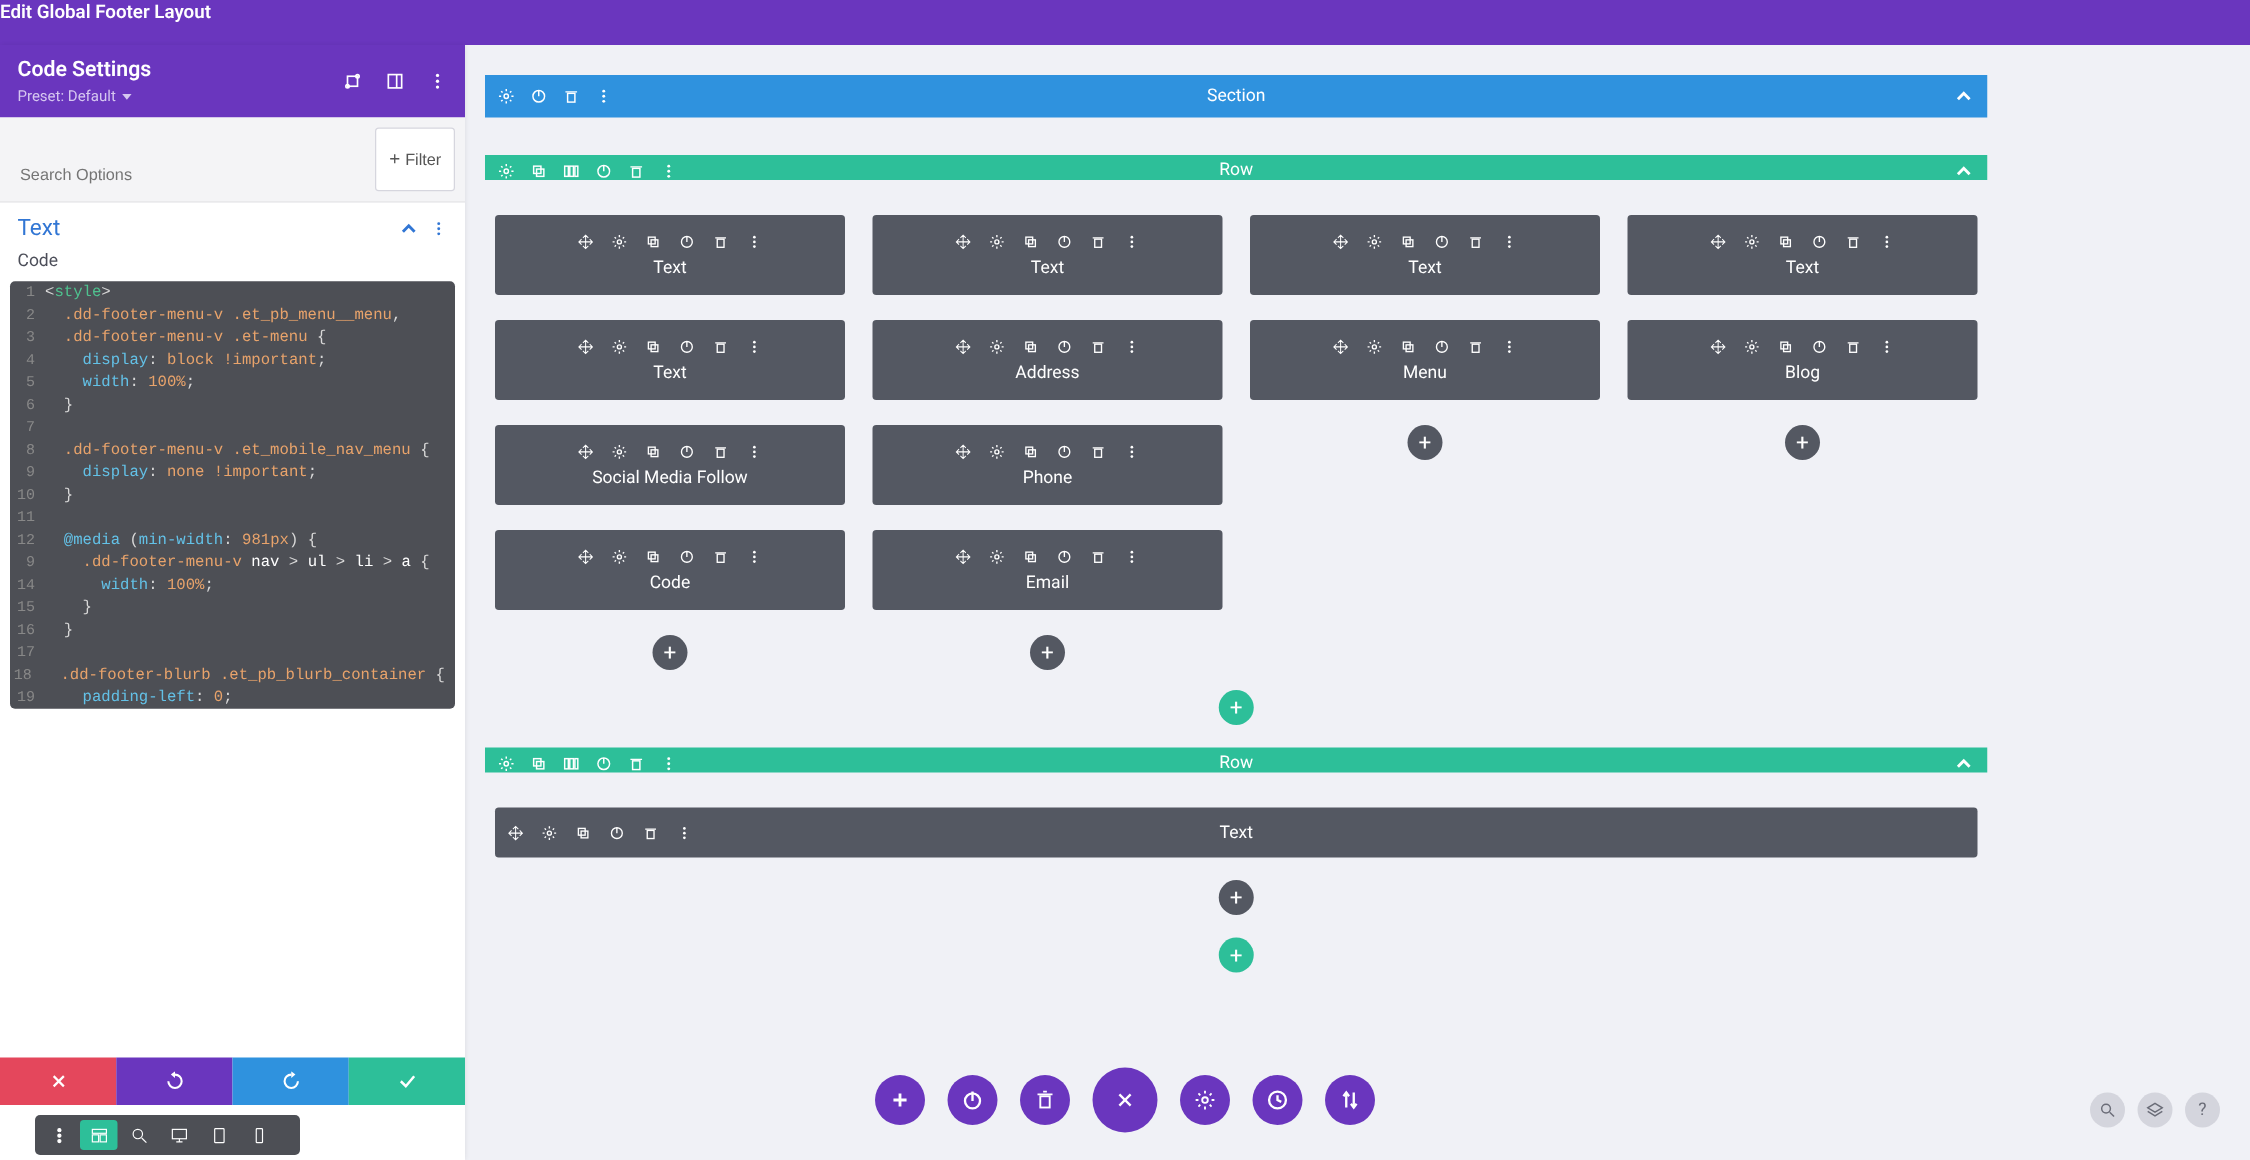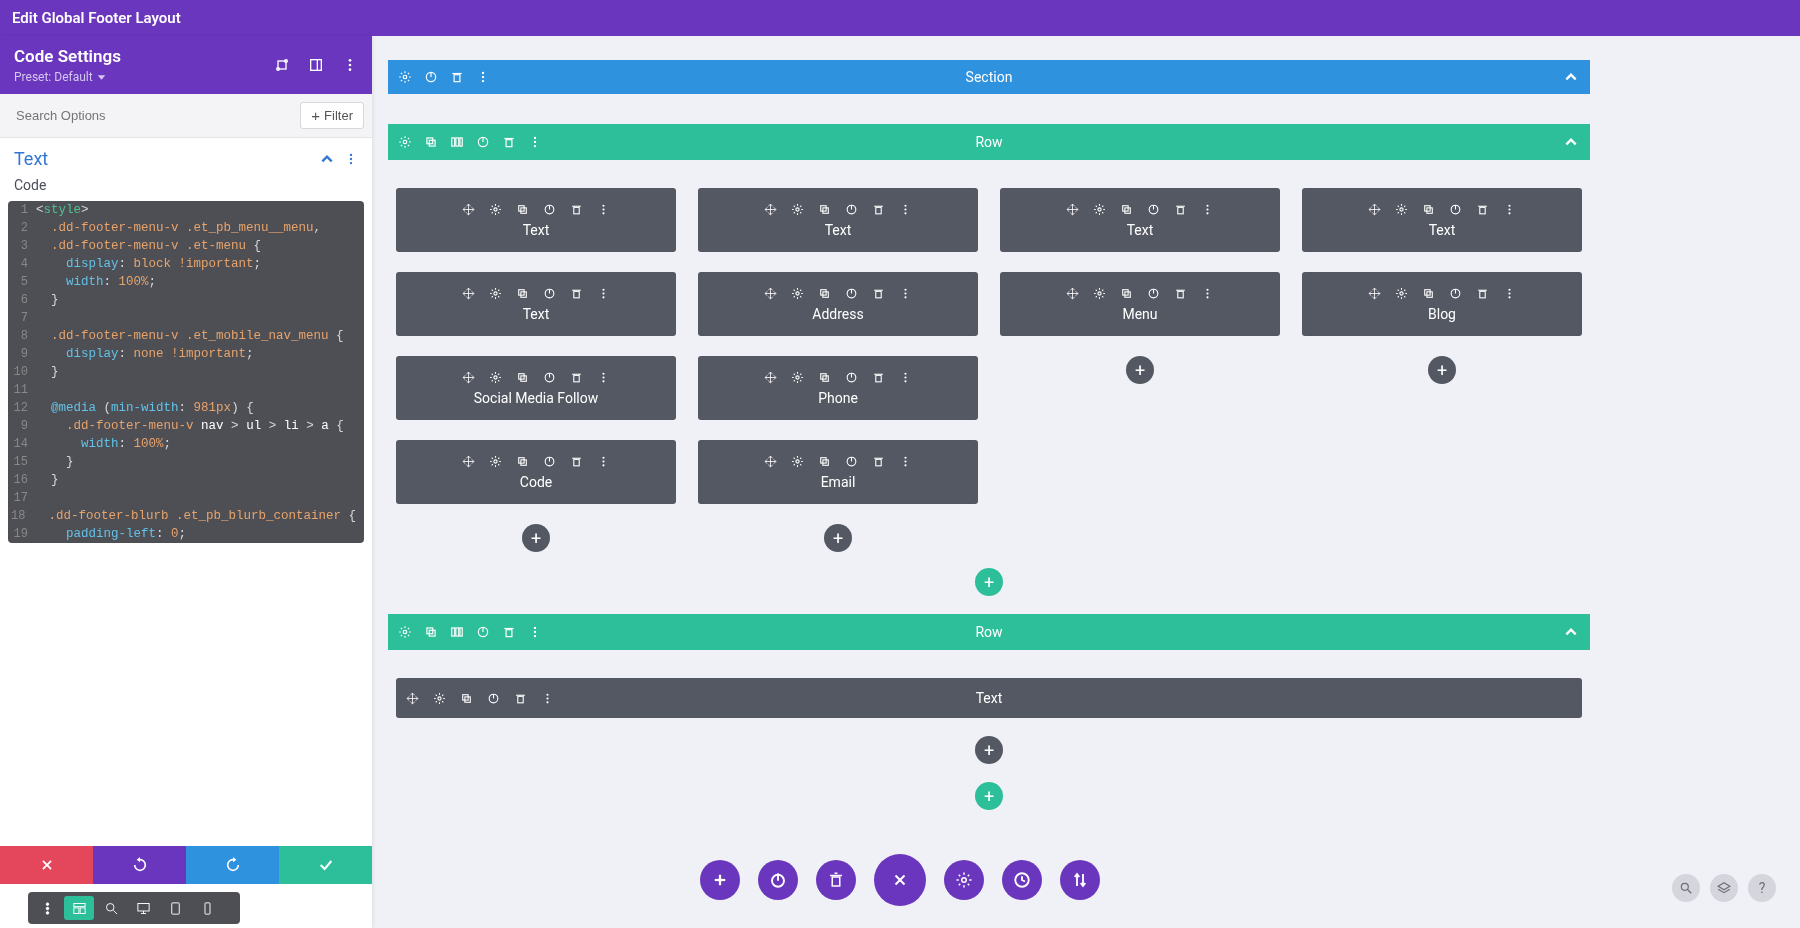--- a/index.html
+++ b/index.html
@@ -1,37 +1,37 @@
 <!DOCTYPE html>
 <html><head>
 <meta charset="utf-8">
 <style>
 * { margin: 0; padding: 0; box-sizing: border-box; }
 body { font-family: -apple-system, BlinkMacSystemFont, "Segoe UI", Roboto, Arial, sans-serif; background: #f0f1f6; width: 1800px; height: 928px; overflow: hidden; position: relative; }
 
 
-.top-bar { position: absolute; top: 0; left: 0; width: 100%; height: 36px; background: #6a36be; display: flex; align-items: center; padding-left: 12px; }
+.top-bar { position: absolute; top: 0; left: 0; width: 100%; height: 36px; background: #6a36be; display: flex; }
 .top-bar-title { color: #fff; font-weight: 600; font-size: 15px; }
 
 
 .sidebar { position: absolute; top: 36px; left: 0; width: 372px; height: calc(100% - 36px); background: #fff; display: flex; flex-direction: column; box-shadow: 1px 0 4px rgba(0,0,0,0.08); }
 
 .sidebar-header { background: #6a36be; color: #fff; padding: 10px 14px; display: flex; align-items: center; justify-content: space-between; }
 .sidebar-header-left { display: flex; flex-direction: column; }
 .sidebar-header-title { font-size: 17px; font-weight: 600; margin-bottom: 4px; }
 .sidebar-header-preset { font-size: 12px; color: #d6c7f0; display: flex; align-items: center; gap: 4px; }
 .sidebar-header-icons { display: flex; gap: 18px; align-items: center; }
 .sidebar-header-icons svg { width: 16px; height: 16px; }
 
 .sidebar-tabs { display: flex; background: #8053d4; }
 .sidebar-tab { flex: 1; text-align: center; padding: 12px 0; color: #fff; font-size: 14px; font-weight: 600; cursor: pointer; }
 .sidebar-tab.active { background: #6a36be; }
 
 .sidebar-search-row { display: flex; padding: 8px; background: #f4f4f6; border-bottom: 1px solid #e5e5e8; }
-.sidebar-search { flex: 1; border: none; background: transparent; padding: 6px 8px; font-size: 13px; color: #888; outline: none; }
+.sidebar-search { flex: 1; border: none; background: transparent; padding: 6px 8px; font-size: 13px; color: #888; outline: none; margin-top: 24px; }
 .sidebar-filter-btn { background: #fff; border: 1px solid #d6d6de; padding: 4px 10px; font-size: 13px; color: #555; display: flex; align-items: center; gap: 4px; border-radius: 3px; cursor: pointer; }
 
 .sidebar-section-header { display: flex; align-items: center; justify-content: space-between; padding: 10px 14px 4px 14px; }
 .sidebar-section-title { color: #3176d4; font-size: 18px; font-weight: 400; }
 .sidebar-section-actions { display:flex; align-items:center; gap: 10px; }
 .sidebar-section-actions svg { width: 14px; height: 14px; }
 
 .sidebar-subsection-label { padding: 4px 14px 8px 14px; font-size: 14px; color: #4c4e59; }
 
 .code-block { margin: 0 8px; background: #4d4f55; color: #ccc; font-family: "Courier New", monospace; font-size: 12.5px; border-radius: 4px; overflow: hidden; }
@@ -61,21 +61,21 @@
 .view-btn svg { width: 15px; height: 15px; stroke: #fff; fill: none; stroke-width: 1.5; }
 
 
 .canvas { position: absolute; top: 60px; left: 372px; right: 210px; bottom: 80px; overflow: hidden; padding-left: 16px; }
 
 .section-bar { height: 34px; background: #2f92de; display: flex; align-items: center; color: #fff; font-size: 14px; position: relative; }
 .section-label { position:absolute; left: 50%; transform: translateX(-50%); }
 .section-icons-left { display: flex; gap: 12px; padding-left: 10px; align-items:center; }
 .section-collapse { position:absolute; right: 12px; }
 
-.row-bar { height: 36px; background: #2dbf99; display: flex; align-items: center; color: #fff; font-size: 14px; position: relative; margin-top: 30px; }
+.row-bar { height: 20px; background: #2dbf99; display: flex; align-items: flex-end; color: #fff; font-size: 14px; position: relative; margin-top: 30px; }
 .row-bar2 { margin-top: 42px; }
 .row-label { position:absolute; left: 50%; transform: translateX(-50%); }
 .row-icons-left { display: flex; gap: 12px; padding-left: 10px; align-items:center; }
 .row-collapse { position:absolute; right: 12px; }
 
 .columns-wrap { display: flex; gap: 22px; padding: 28px 8px 0 8px; }
 .col { flex: 1; display: flex; flex-direction: column; gap: 20px; }
 
 .module { background: #545862; border-radius: 3px; height: 64px; display: flex; flex-direction: column; align-items: center; justify-content: center; color: #fff; font-size: 14px; gap: 6px; }
 .module-icons { display: flex; gap: 14px; align-items:center; }

